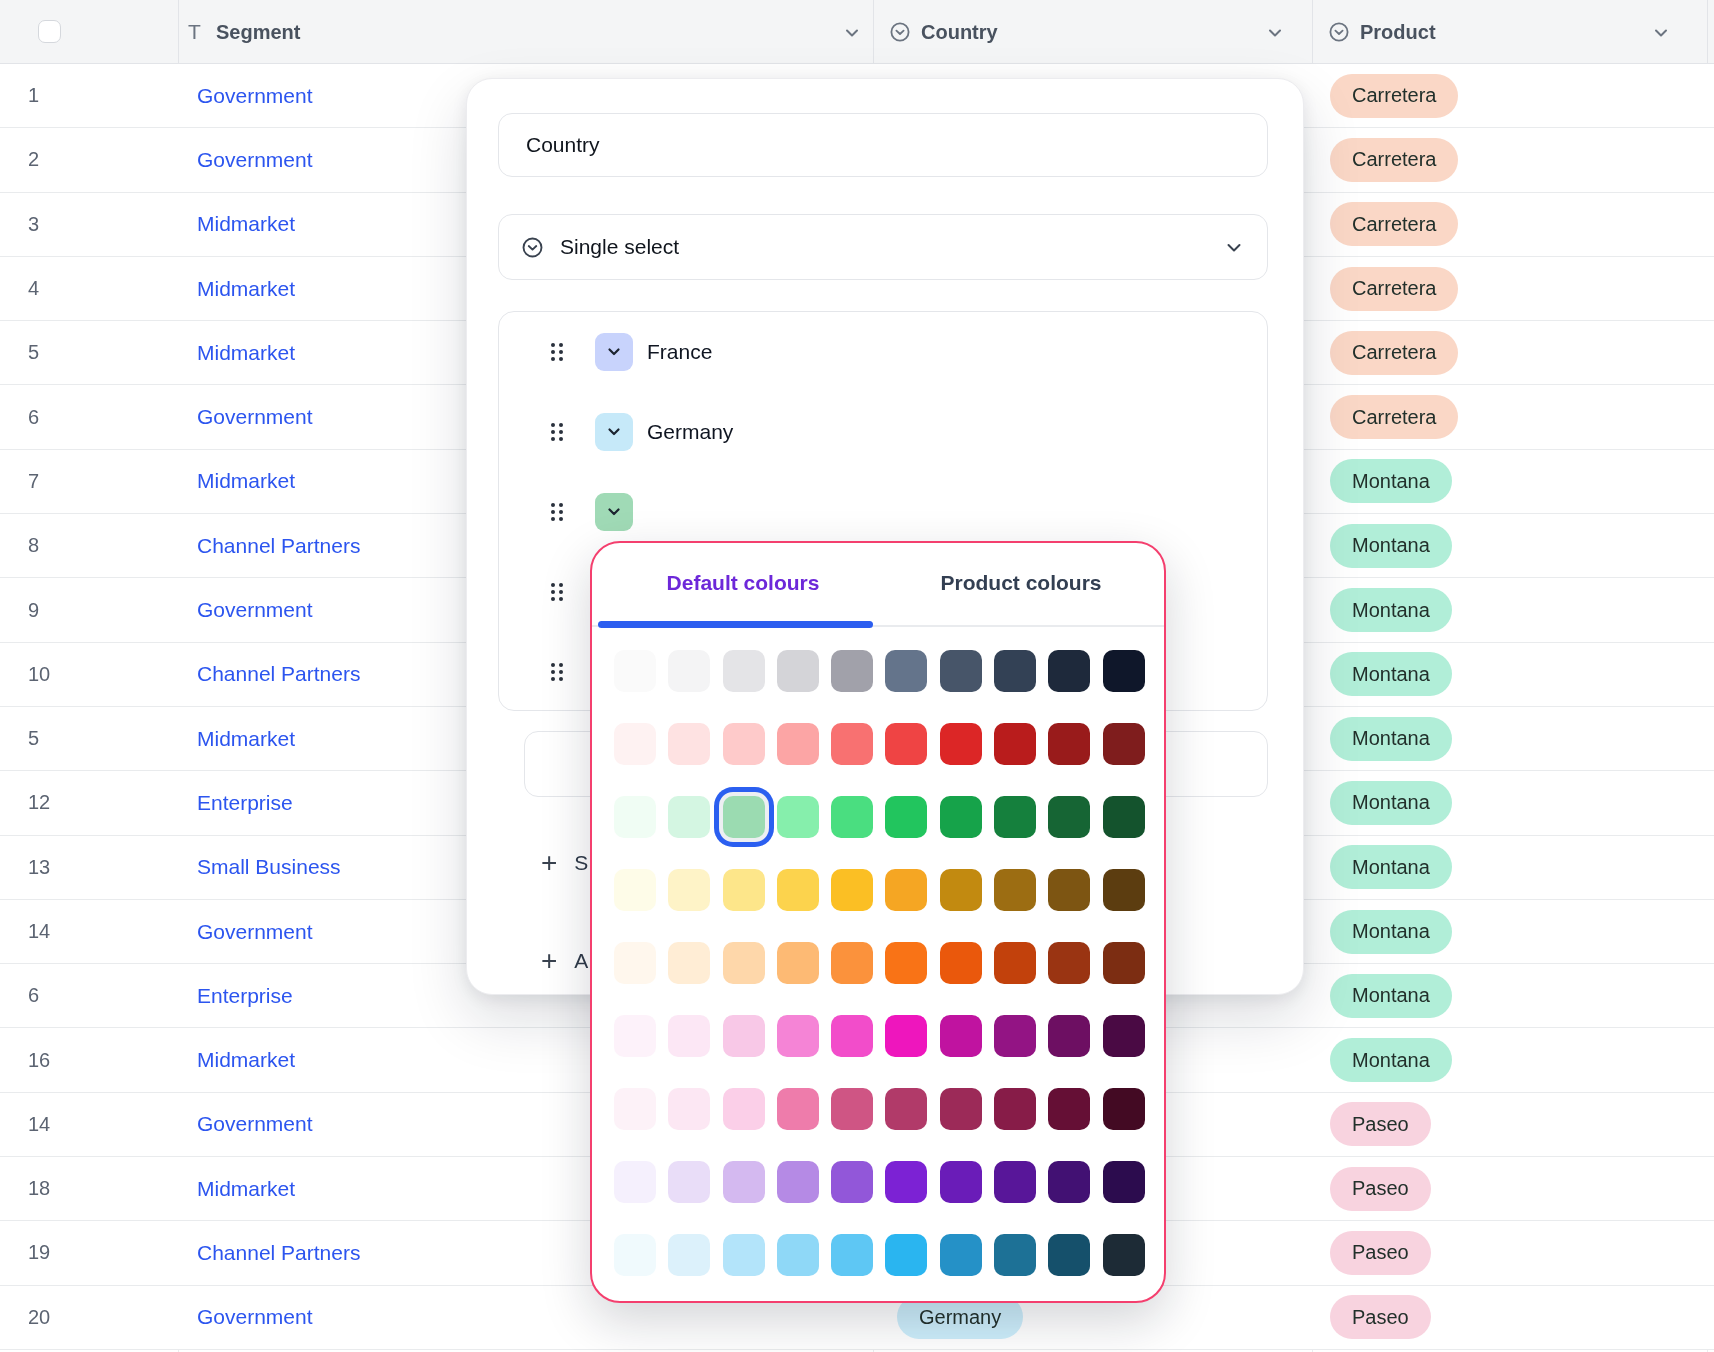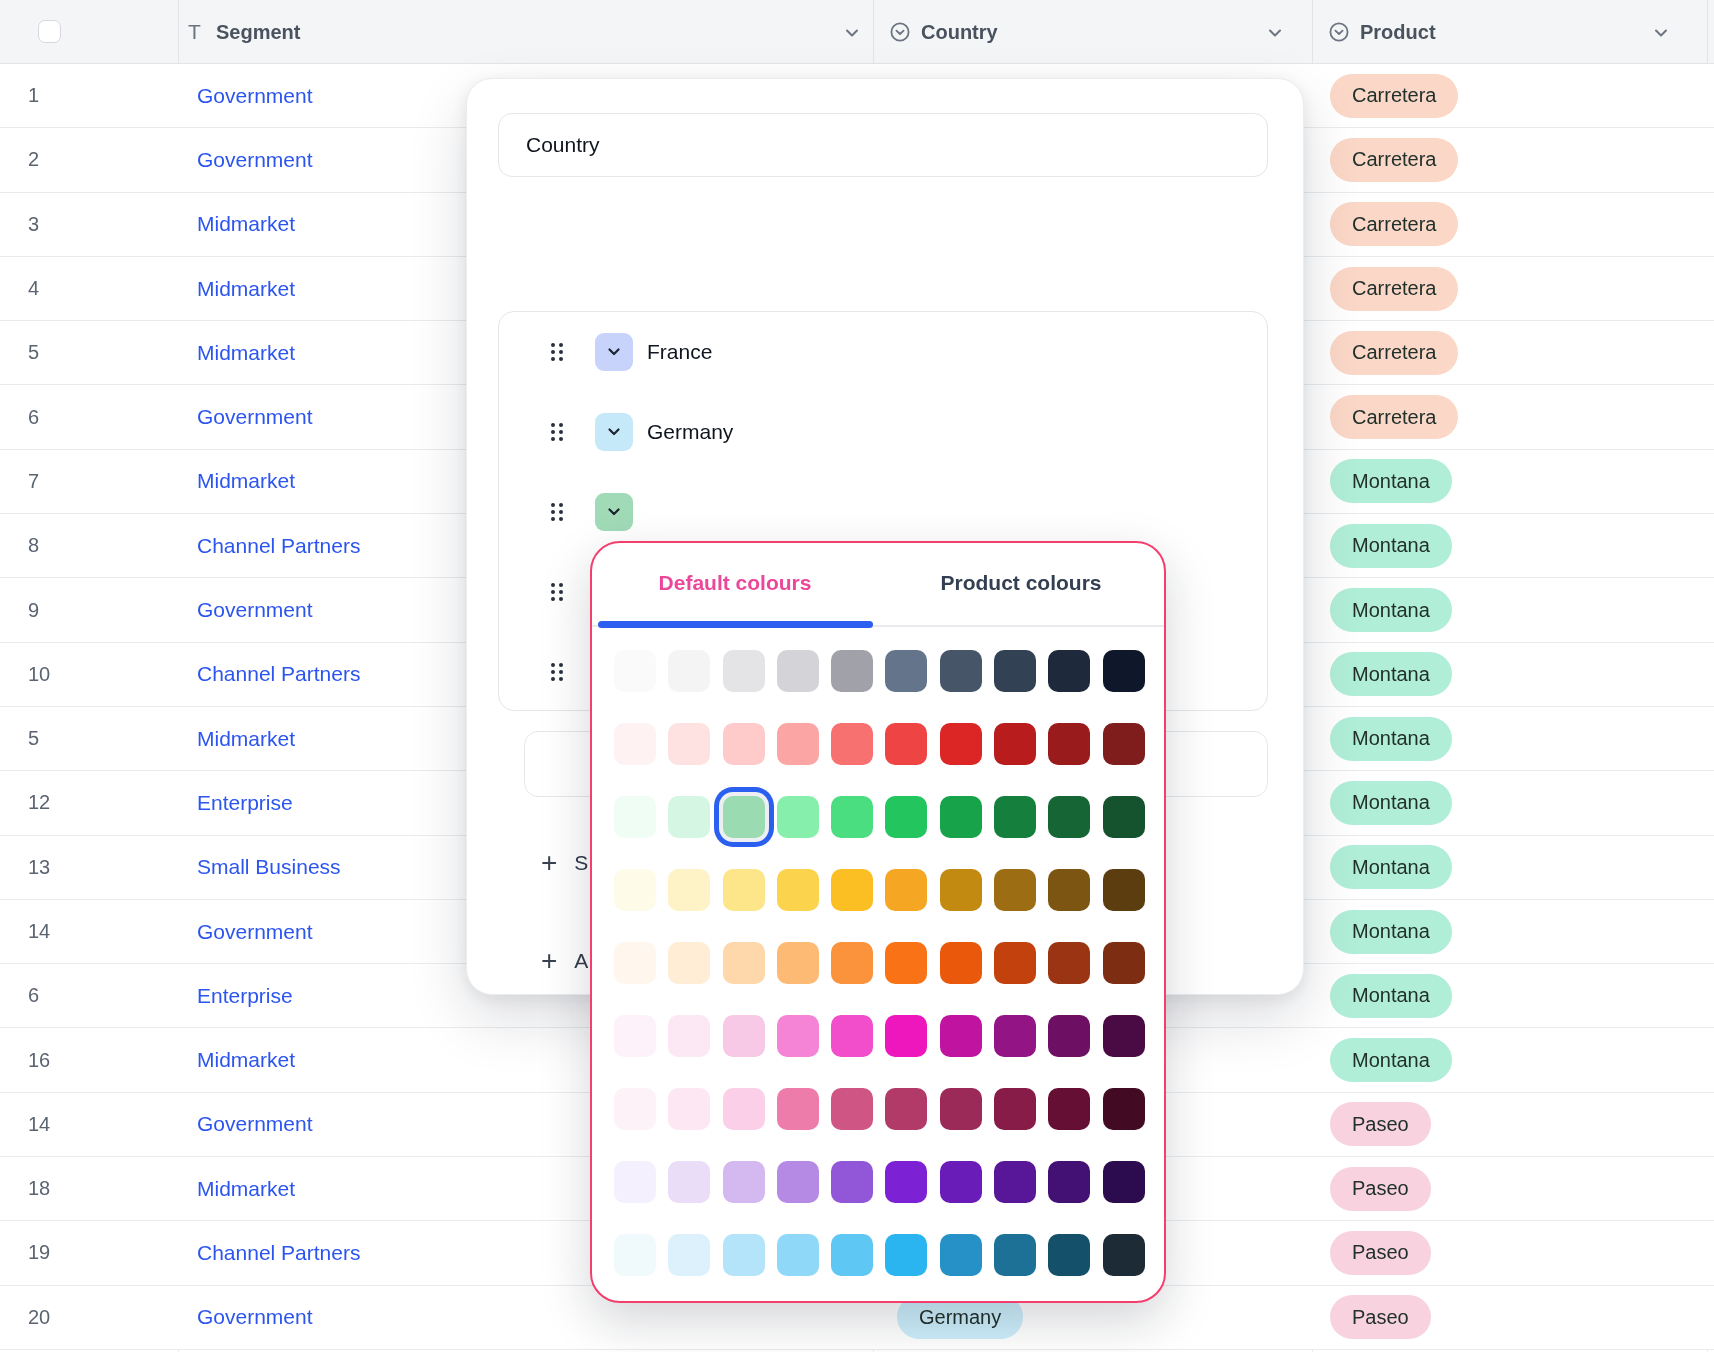--- a/index.html
+++ b/index.html
@@ -60,21 +60,21 @@
   .action-row .plus::before { content:"+"; }
 
   
   .picker { position:absolute; left:590px; top:541px; width:576px; height:762px; background:#fff;
     border:2.5px solid #f43f6e; border-radius:30px; z-index:20; overflow:hidden;
     box-shadow:0 18px 50px rgba(16,24,40,.18); }
   .tabs { position:absolute; left:0; top:0; width:100%; height:86px; }
   .tabline { position:absolute; left:0; top:82px; width:100%; height:2px; background:#e9ebee; }
   .tab { position:absolute; top:0; height:80px; width:50%; display:flex; align-items:center;
     justify-content:center; font-size:21px; font-weight:600; cursor:pointer; }
-  .tab.t0 { left:0; color:#ec4899; }
+  .tab.t0 { left:8px; color:#6d28d9; }
   .tab.t1 { left:50%; color:#333f52; }
   .tab-underline { position:absolute; left:6px; top:78px; width:275px; height:7px; border-radius:4px;
     background:#2c5ef0; }
   .swatch-grid { position:absolute; left:22px; top:107px; width:531px; }
   .sw-row { display:flex; gap:12.3px; margin-bottom:31px; }
   .sw { width:42px; height:42px; border-radius:10px; }
   .sw.selected { box-shadow:0 0 0 4px #edeff2, 0 0 0 9px #2b5ff0; }
 
   svg { display:block; }
 </style>
@@ -232,20 +232,32 @@
           <polyline points="4,6.5 9,11.5 14,6.5" fill="none" stroke="#6b7480" stroke-width="2" stroke-linecap="round" stroke-linejoin="round"></polyline>
         </svg>
     </span>
   </div>
 
   <div class="modal">
     <div class="field-input">
       <span>Country</span>
     </div>
 
+    <div class="type-select">
+      <svg width="23" height="23" viewBox="0 0 22 22">
+          <circle cx="11" cy="11" r="8.6" fill="none" stroke="#39424f" stroke-width="1.8"></circle>
+          <polyline points="7.4,9.6 11,13 14.6,9.6" fill="none" stroke="#39424f" stroke-width="1.8" stroke-linecap="round" stroke-linejoin="round"></polyline>
+        </svg>
+      <span class="lbl">Single select</span>
+      <span class="chev">
+        <svg width="18" height="18" viewBox="0 0 18 18">
+            <polyline points="3.5,6 9,11.5 14.5,6" fill="none" stroke="#39424f" stroke-width="2" stroke-linecap="round" stroke-linejoin="round"></polyline>
+          </svg>
+      </span>
+    </div>
 
     <div class="options-box" id="options-box">
         <div class="opt-row">
           <span class="opt-handle">
             <svg width="14" height="20" viewBox="0 0 14 20">
               <circle cx="3" cy="3" r="2" fill="#2a313d"></circle>
               <circle cx="11" cy="3" r="2" fill="#2a313d"></circle>
               <circle cx="3" cy="10" r="2" fill="#2a313d"></circle>
               <circle cx="11" cy="10" r="2" fill="#2a313d"></circle>
               <circle cx="3" cy="17" r="2" fill="#2a313d"></circle>

